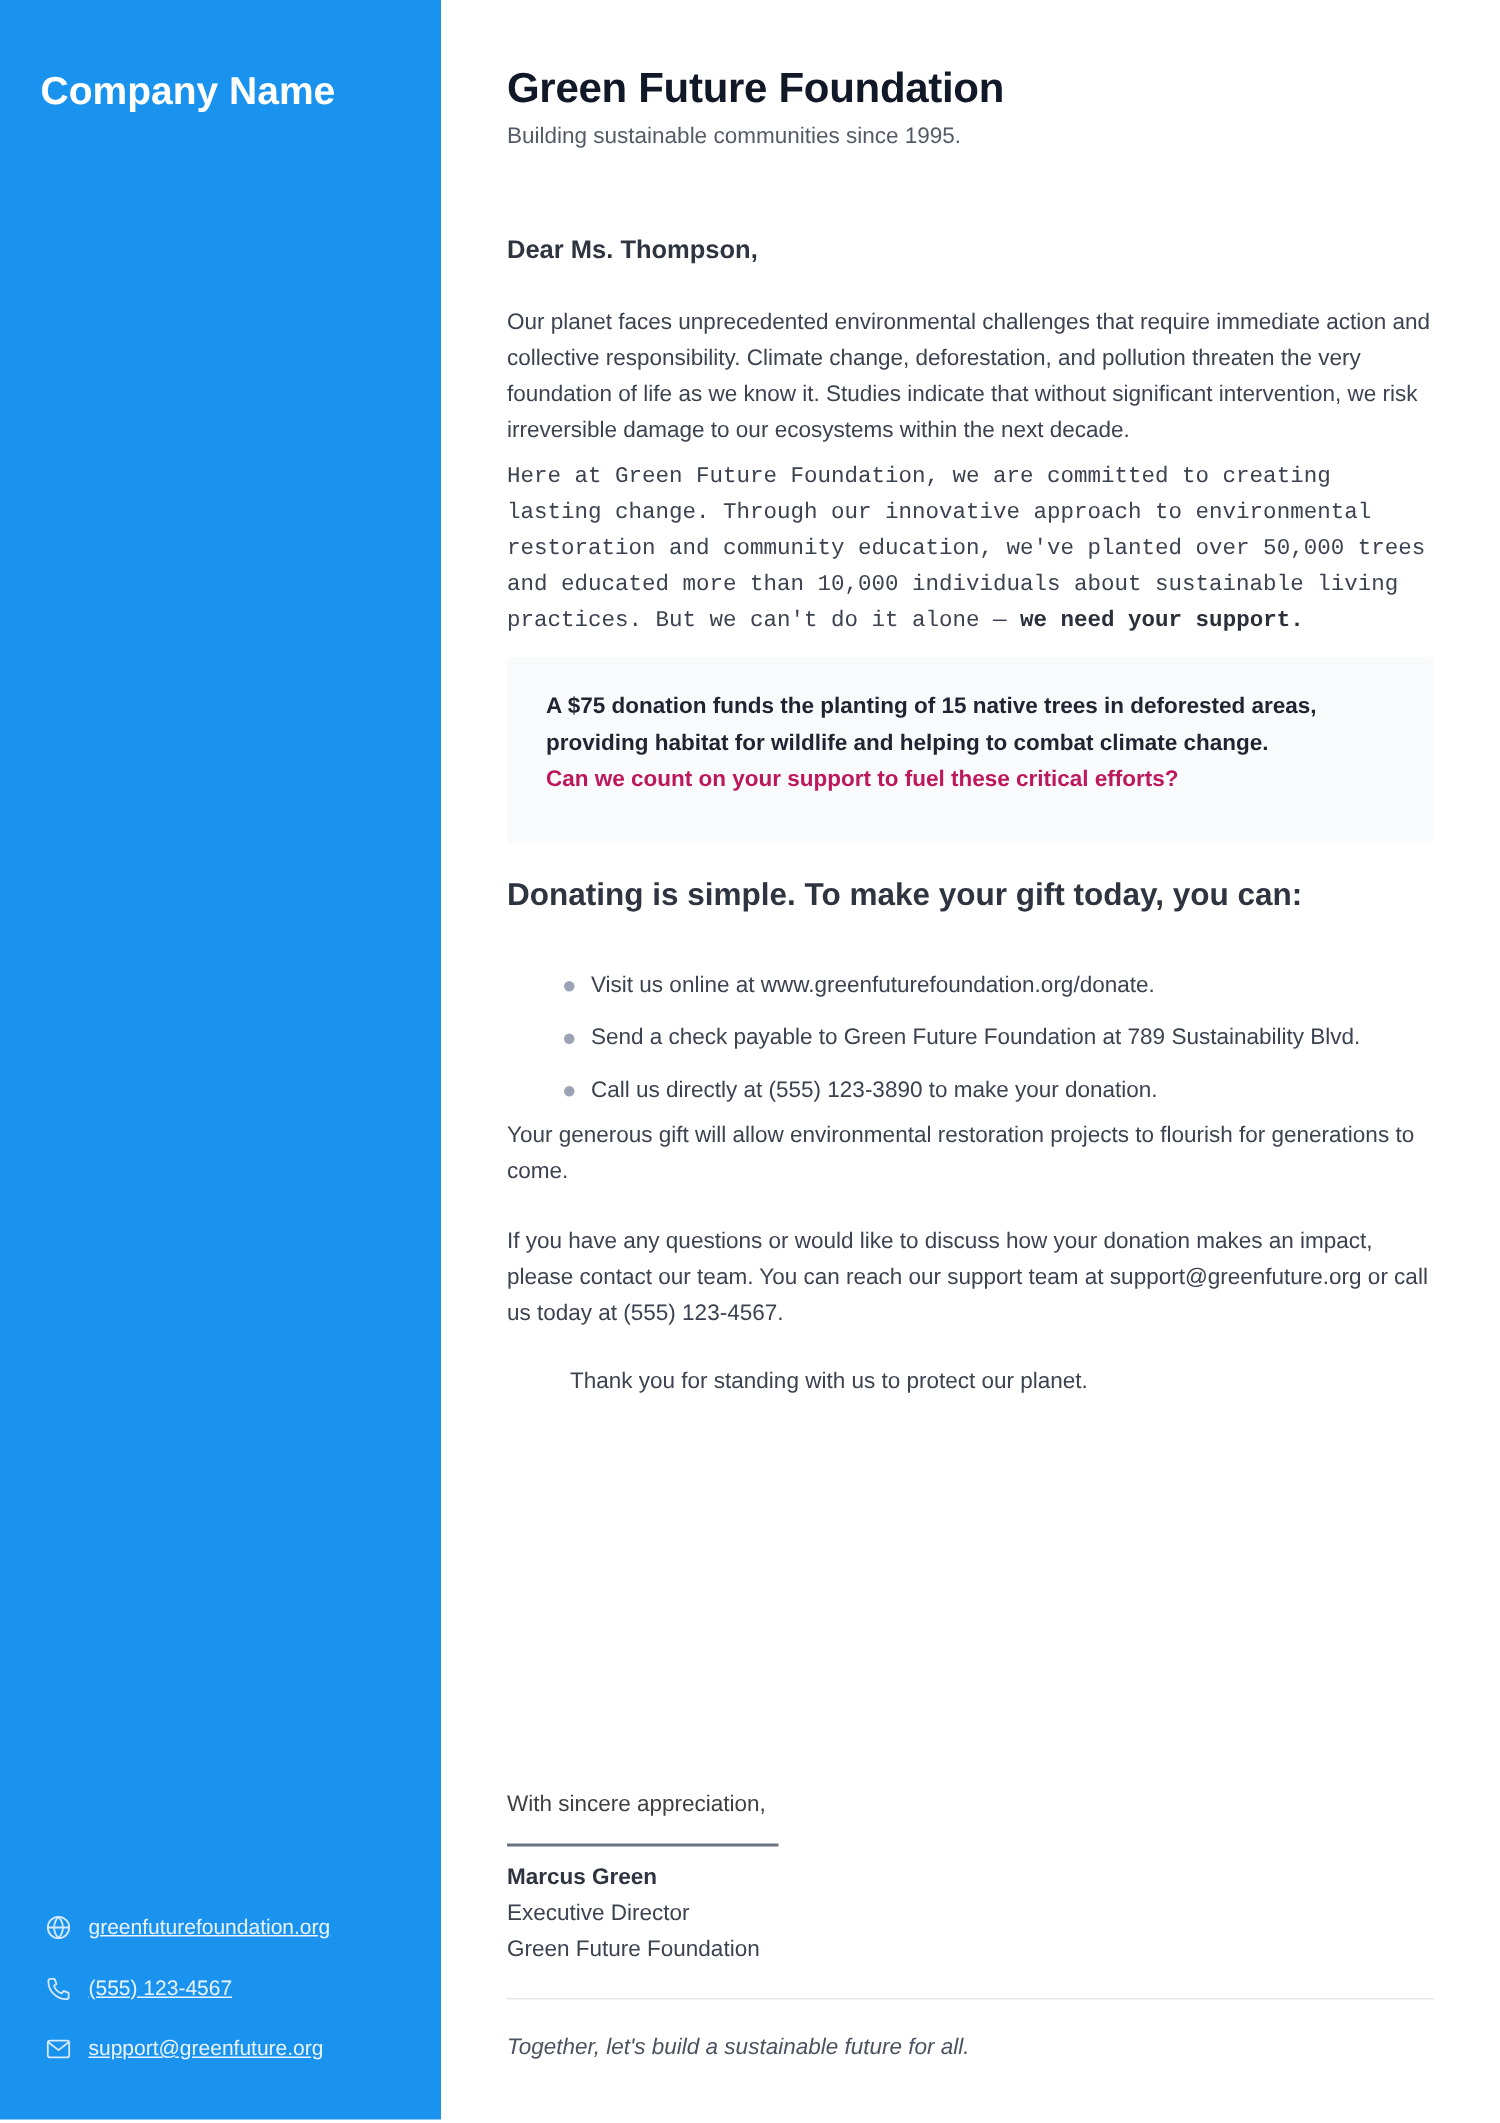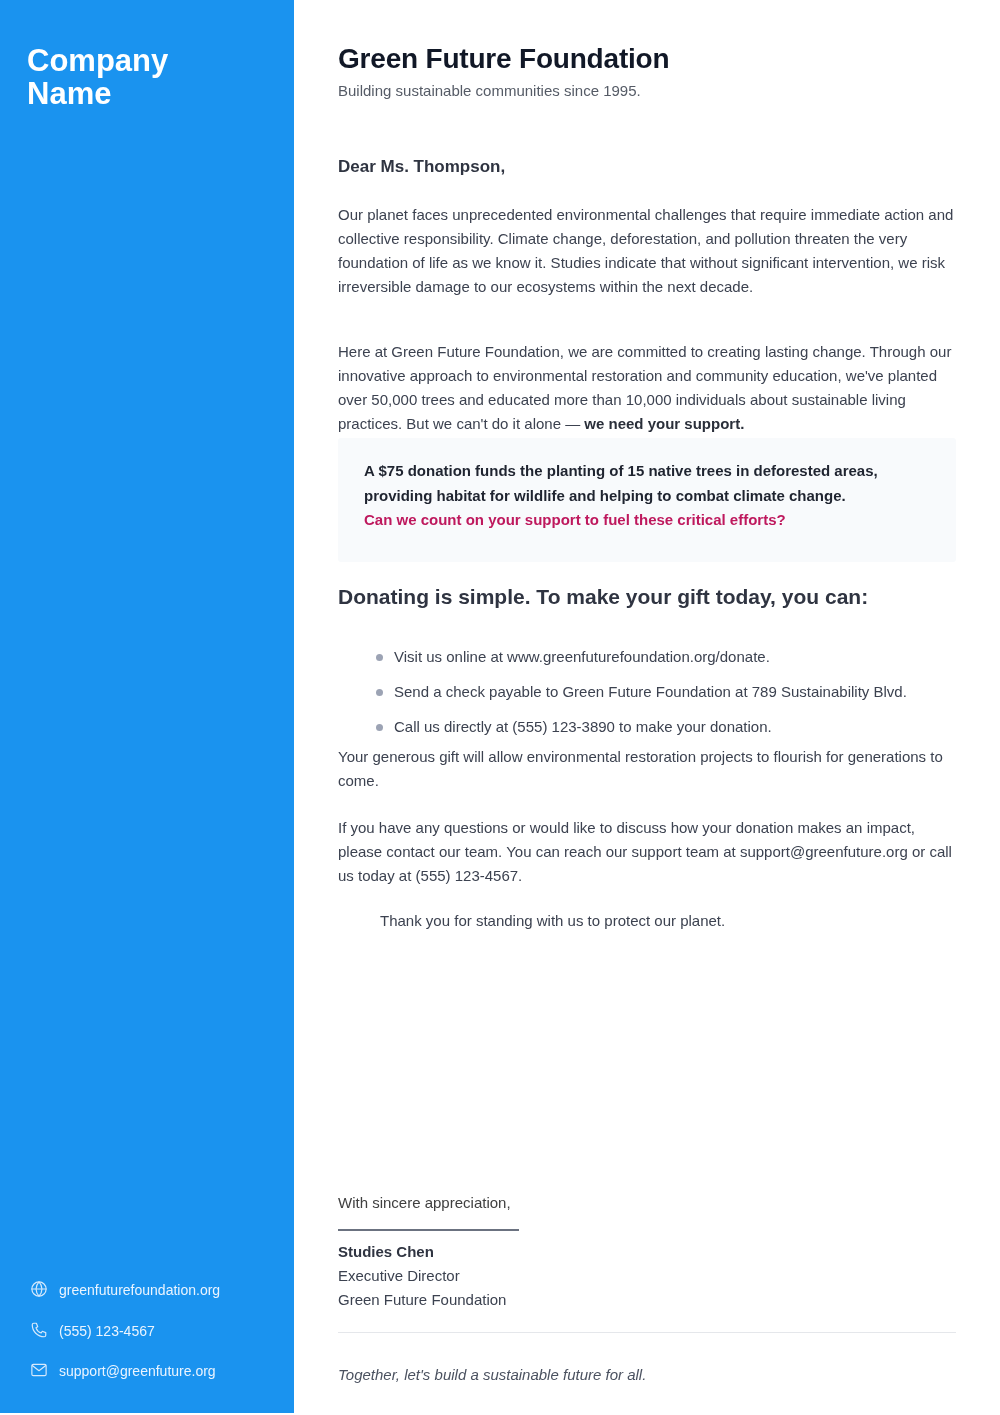--- a/index.html
+++ b/index.html
@@ -1,46 +1,46 @@
 <!DOCTYPE html>
 <html><head>
 <meta charset="utf-8">
 <style>
   html, body { margin: 0; padding: 0; }
   body { width: 1000px; height: 1415px; background: #ffffff; font-family: "Liberation Sans", sans-serif; position: relative; overflow: hidden; }
   .sidebar { position: absolute; left: 0; top: 0; width: 294px; height: 1413px; background: #1a93ef; color: #ffffff; }
-  .company { position: absolute; left: 27px; top: 44px; font-size: 31px; font-weight: bold; line-height: 33px; width: 200px; }
+  .company { position: absolute; left: 27px; top: 44px; font-size: 26px; font-weight: bold; line-height: 33px; width: 200px; }
   .contacts { position: absolute; left: 30px; top: 1276px; }
-  .contact { display: flex; align-items: flex-end; height: 22px; margin-bottom: 18.5px; font-size: 14px; color: #eaf4ff; }
+  .contact { display: flex; align-items: flex-start; height: 22px; margin-bottom: 18.5px; font-size: 14px; color: #eaf4ff; text-decoration: underline; }
   .contact svg { width: 18px; height: 18px; margin-right: 11px; flex: none; }
   .main { position: absolute; left: 338px; top: 0; width: 620px; color: #374151; }
   .title { position: absolute; top: 43px; font-size: 28px; font-weight: bold; color: #111827; white-space: nowrap; letter-spacing: -0.2px; }
   .tagline { position: absolute; top: 82px; font-size: 15px; color: #555b66; white-space: nowrap; }
   .greeting { position: absolute; top: 157px; font-size: 17px; font-weight: bold; color: #2f3441; }
   .p { position: absolute; left: 0; width: 618px; font-size: 15px; line-height: 24px; color: #3c4250; }
   .p1 { top: 203px; }
-  .p2 { top: 340px; }
+  .p2 { top: 306px; font-family: Liberation Mono, monospace; }
   .p2 b { color: #2a2f3a; }
   .callout { position: absolute; top: 438px; left: 0; width: 618px; height: 124px; background: #f8fafc; border-radius: 3px; }
   .callout .ct { position: absolute; left: 26px; top: 21px; width: 570px; font-size: 15px; line-height: 24.5px; color: #1f2430; font-weight: bold; }
   .callout .ct .line1 { font-weight: bold; }
   .callout .ct .q { font-weight: 900; color: #be185d; display: block; }
   .donate-head { position: absolute; top: 585px; font-size: 21px; font-weight: bold; color: #2f3441; white-space: nowrap; }
   .list { position: absolute; top: 629px; left: 0; margin: 16px; padding: 0; list-style: none; }
   .list li { position: relative; padding-left: 40px; height: 35px; line-height: 24px; font-size: 15px; color: #3c4250; white-space: nowrap; }
   .list li .dot { position: absolute; left: 22px; top: 9px; width: 7px; height: 7px; border-radius: 50%; background: #9ca3b4; }
   .p3 { top: 745px; }
   .p4 { top: 816px; }
   .p5 { top: 909px; margin-left: 42px; }
   .closing { position: absolute; top: 1194px; font-size: 15px; color: #404040; }
   .sigline { position: absolute; top: 1229px; left: 0; width: 181px; height: 2px; background: #6b7280; }
   .signer { position: absolute; top: 1240px; font-size: 15px; line-height: 24px; color: #3c4250; }
   .signer .name { font-weight: bold; color: #2f3441; }
   .divider { position: absolute; top: 1332px; left: 0; width: 618px; height: 1px; background: #e5e7eb; }
-  .footer { position: absolute; top: 1356px; font-size: 15px; font-style: italic; color: #4b5260; white-space: nowrap; margin-top: 10px; }
+  .footer { position: absolute; top: 1356px; font-size: 15px; font-style: italic; color: #4b5260; white-space: nowrap; }
 </style>
 </head>
 <body>
 
 <div class="sidebar">
   <div class="company">Company Name</div>
   <div class="contacts">
     <div class="contact">
       <svg viewBox="0 0 24 24" fill="none" stroke="#d6e9fc" stroke-width="1.6" stroke-linecap="round" stroke-linejoin="round">
           <circle cx="12" cy="12" r="9.5"></circle>
@@ -88,19 +88,19 @@
     <li><span class="dot"></span><span>Call us directly at (555) 123-3890 to make your donation.</span></li>
   </ul>
 
   <div class="p p3">Your generous gift will allow environmental restoration projects to flourish for generations to come.</div>
   <div class="p p4">If you have any questions or would like to discuss how your donation makes an impact, please contact our team. You can reach our support team at support@greenfuture.org or call us today at (555) 123-4567.</div>
   <div class="p p5">Thank you for standing with us to protect our planet.</div>
 
   <div class="closing">With sincere appreciation,</div>
   <div class="sigline"></div>
   <div class="signer">
-    <div class="name">Studies Chen</div>
+    <div class="name">Marcus Green</div>
     <div>Executive Director</div>
     <div>Green Future Foundation</div>
   </div>
   <div class="divider"></div>
   <div class="footer">Together, let's build a sustainable future for all.</div>
 </div>
 
 </body></html>

